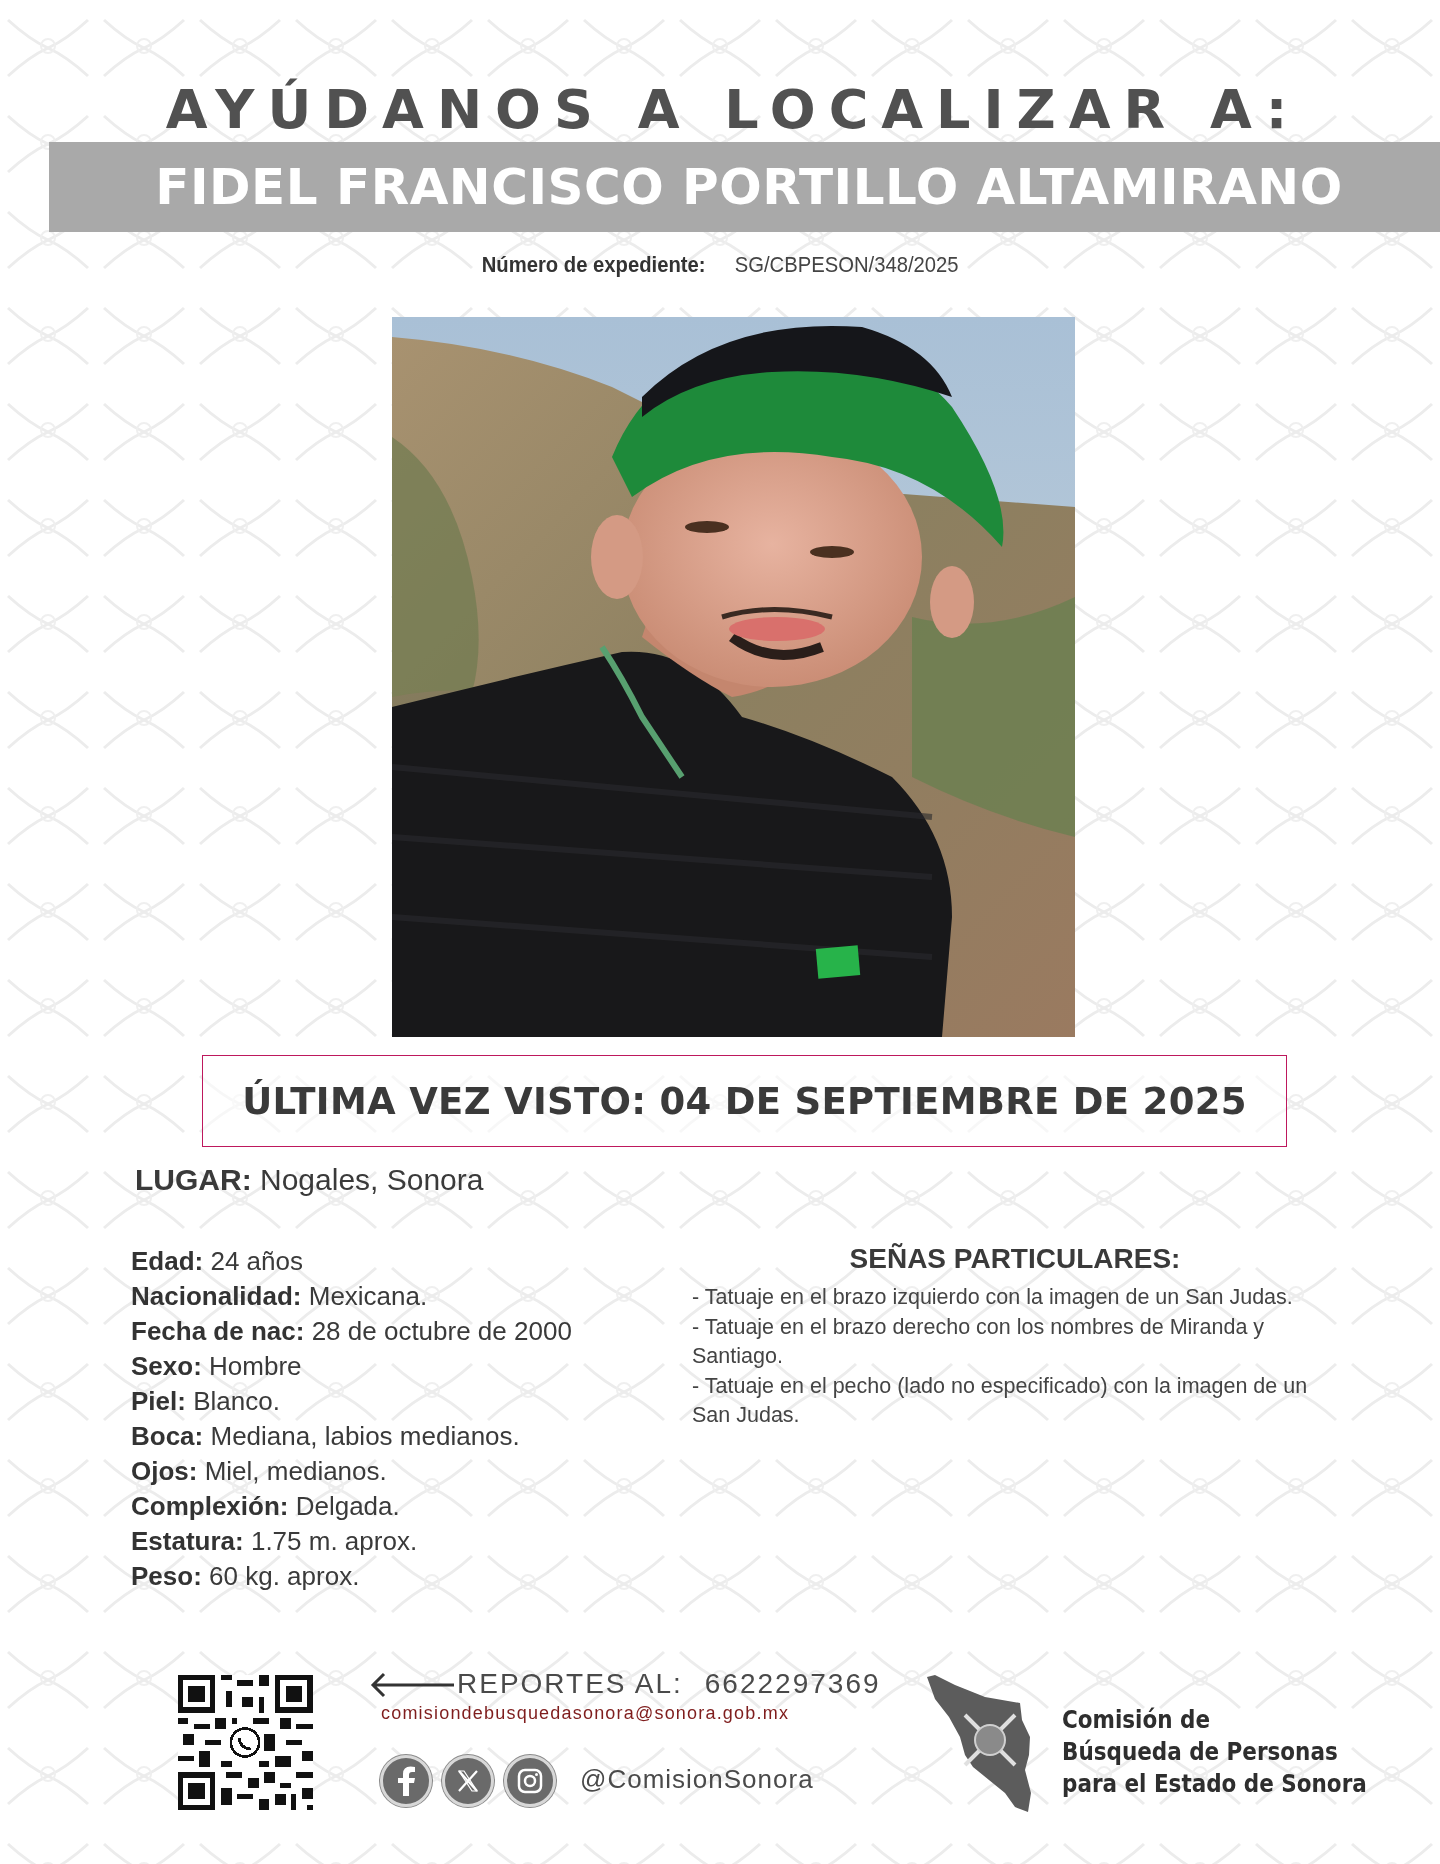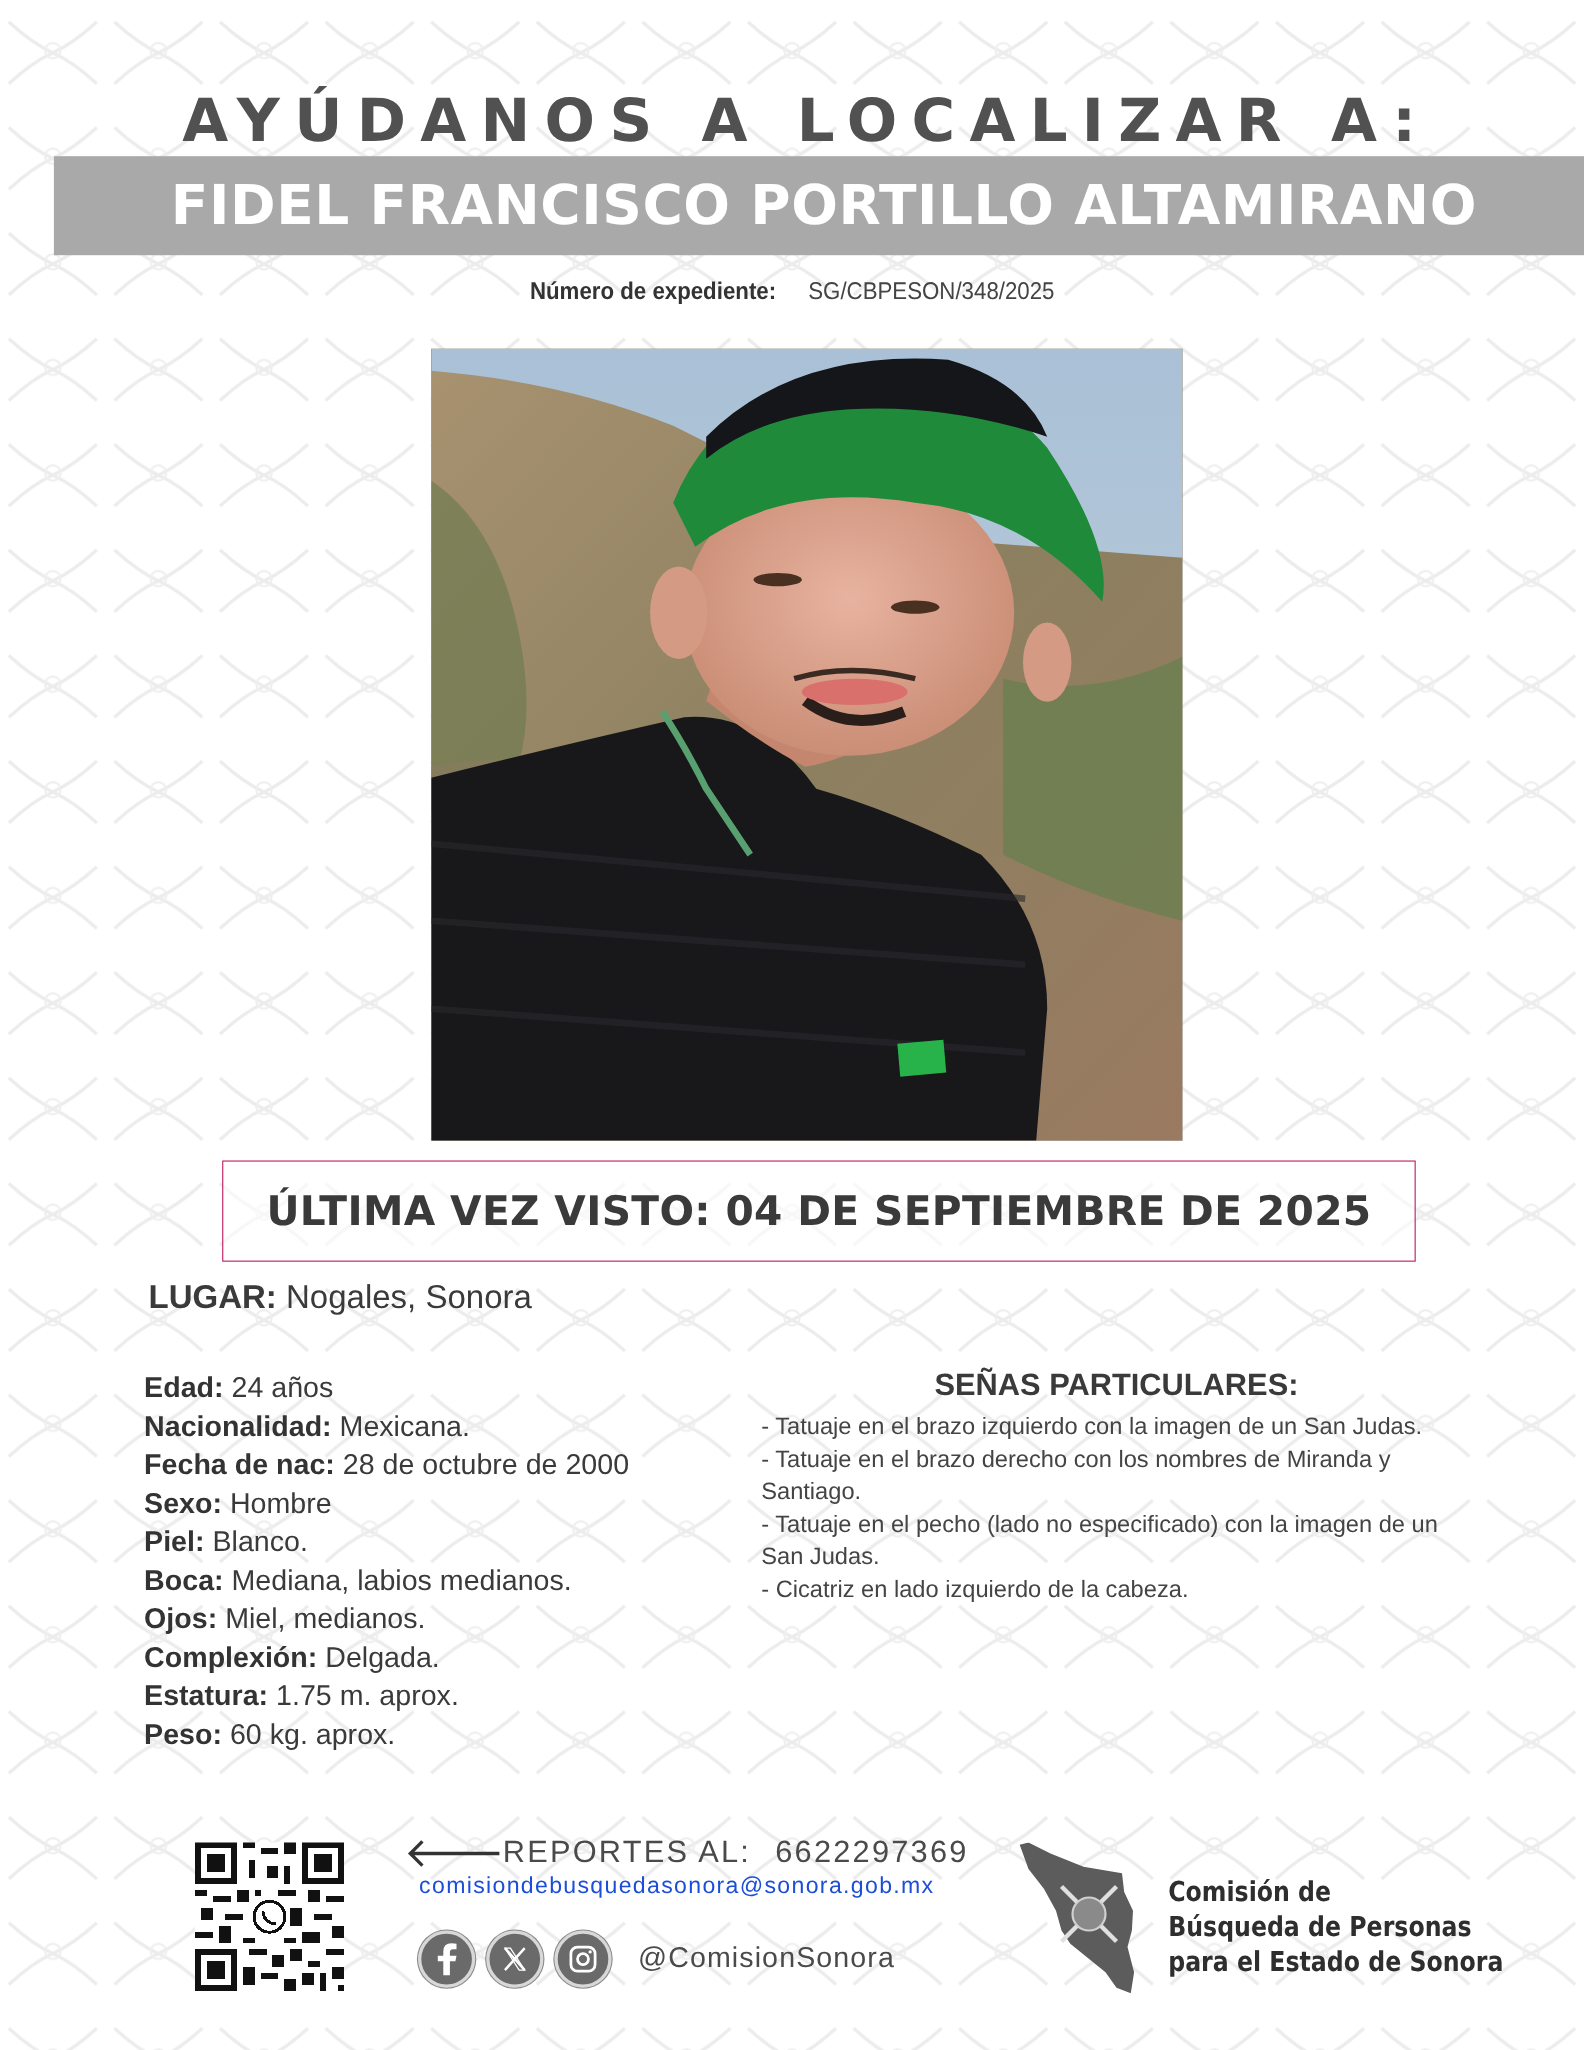--- a/index.html
+++ b/index.html
@@ -108,21 +108,21 @@
   .qr { left: 177px; top: 1675px; width: 136px; height: 135px; }
   .arrow { left: 370px; top: 1672px; width: 85px; height: 26px; }
   .reportes {
     left: 457px; top: 1668px;
     font-size: 28px; color: #4a4a4a; letter-spacing: 2px;
     white-space: nowrap; font-weight: normal;
   }
   .reportes .num { margin-left: 22px; }
   .email {
     left: 381px; top: 1703px;
-    font-size: 21px; color: #1d4ed8; letter-spacing: 1.2px;
+    font-size: 18px; color: #7f1d1d; letter-spacing: 1.2px;
     white-space: nowrap;
   }
   .social {
     left: 380px; top: 1755px;
     display: flex; gap: 10px; align-items: center;
   }
   .social .circ {
     width: 52px; height: 52px; border-radius: 50%;
     background: #6a6a6a;
     border: 3px solid #d8d8d8;
@@ -240,21 +240,20 @@
   <div class="row"><b>Peso:</b> <span>60 kg. aprox.</span></div>
 </div>
 
 <div class="abs senas-title">SEÑAS PARTICULARES:</div>
 <div class="abs senas-list">
   <div>- Tatuaje en el brazo izquierdo con la imagen de un San Judas.</div>
   <div>- Tatuaje en el brazo derecho con los nombres de Miranda y</div>
   <div>Santiago.</div>
   <div>- Tatuaje en el pecho (lado no especificado) con la imagen de un</div>
   <div>San Judas.</div>
-  <div>- Cicatriz en lado izquierdo de la cabeza.</div>
 </div>
 
 <svg class="abs qr" viewBox="0 0 25 25" xmlns="http://www.w3.org/2000/svg" shape-rendering="crispEdges">
   <rect width="25" height="25" fill="#fff"></rect>
   <g fill="#111">
     <rect x="0" y="0" width="7" height="7"></rect>
       <rect x="1" y="1" width="5" height="5" fill="#fff"></rect>
       <rect x="2" y="2" width="3" height="3"></rect>
     <rect x="18" y="0" width="7" height="7"></rect>
       <rect x="19" y="1" width="5" height="5" fill="#fff"></rect>

